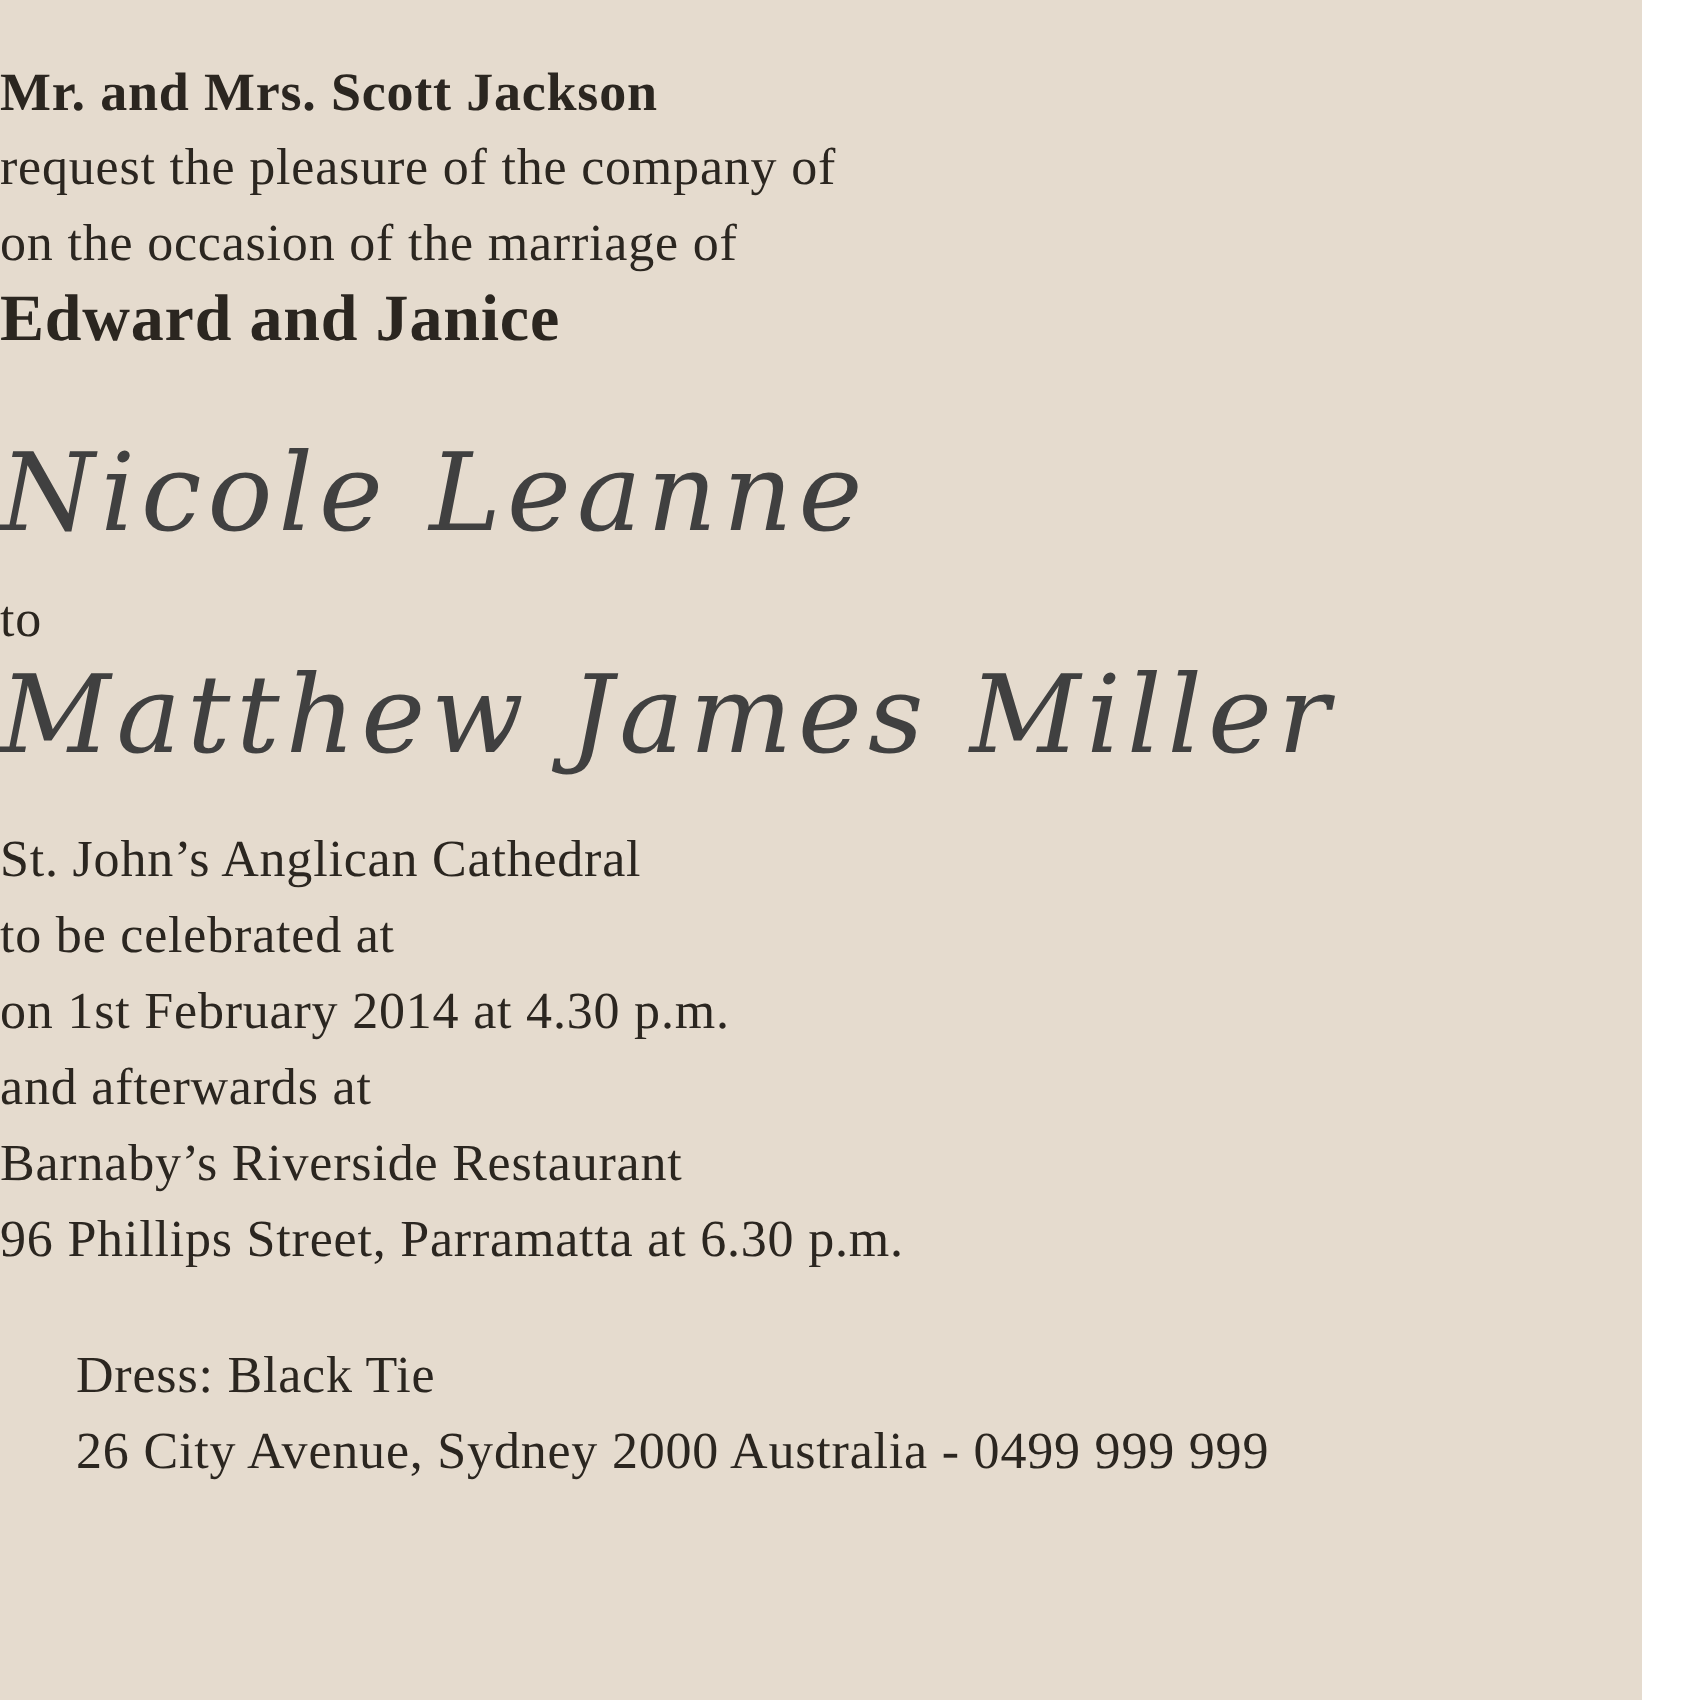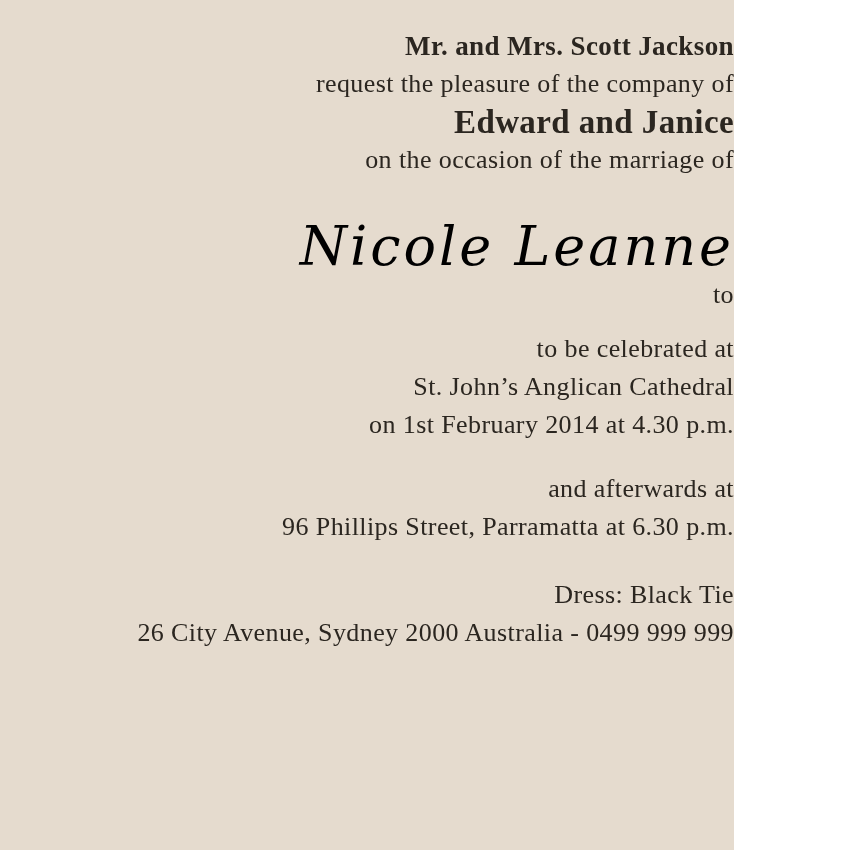--- a/index.html
+++ b/index.html
@@ -1,24 +1,24 @@
 <!DOCTYPE html>
 <html><head>
 <meta charset="utf-8">
 <style>
   html, body { margin: 0; padding: 0; }
   .card {
     position: relative;
-    width: 734px;
+    width: 821px;
     height: 850px;
     box-sizing: border-box;
     background: #e5dbce;
     color: #2b2620;
     font-family: "Liberation Serif", serif;
-    text-align: right;
+    text-align: left;
     padding-top: 27px;
     overflow: hidden;
   }
   .line {
     font-size: 26px;
     line-height: 38px;
     letter-spacing: 0.4px;
     white-space: nowrap;
   }
   .host-bold {
@@ -28,55 +28,58 @@
   .guest-bold {
     font-weight: bold;
     font-size: 33px;
   }
   .script {
     font-family: "DejaVu Serif", serif;
     font-style: italic;
     font-size: 54px;
     line-height: 66px;
     letter-spacing: 3px;
-    color: #000000;
+    color: #404040;
   }
   .joiner {
     line-height: 30px;
+    margin-top: 15px;
   }
   .block-names   { margin-top: 35px; }
   .block-ceremony{ margin-top: 20px; }
-  .block-reception{ margin-top: 26px; }
+  .block-reception{ }
   .block-footer  { margin-top: 30px; margin-left: 38px; }
 </style>
 </head>
 <body>
 
 <div class="card">
 
   <div>
     <div class="line host-bold">Mr. and Mrs. Scott Jackson</div>
     <div class="line">request the pleasure of the company of</div>
+    <div class="line">on the occasion of the marriage of</div>
     <div class="line guest-bold">Edward and Janice</div>
-    <div class="line">on the occasion of the marriage of</div>
   </div>
 
   <div class="block-names">
     <div class="script">Nicole Leanne</div>
     <div class="line joiner">to</div>
+    <div class="script">Matthew James Miller</div>
   </div>
 
   <div class="block-ceremony">
+    <div class="line">St. John’s Anglican Cathedral</div>
     <div class="line">to be celebrated at</div>
-    <div class="line">St. John’s Anglican Cathedral</div>
     <div class="line">on 1st February 2014 at 4.30 p.m.</div>
   </div>
 
   <div class="block-reception">
     <div class="line">and afterwards at</div>
+    <div class="line">Barnaby’s Riverside Restaurant</div>
     <div class="line">96 Phillips Street, Parramatta at 6.30 p.m.</div>
   </div>
 
   <div class="block-footer">
     <div class="line">Dress: Black Tie</div>
     <div class="line">26 City Avenue, Sydney 2000 Australia - 0499 999 999</div>
   </div>
 
 </div>
 

